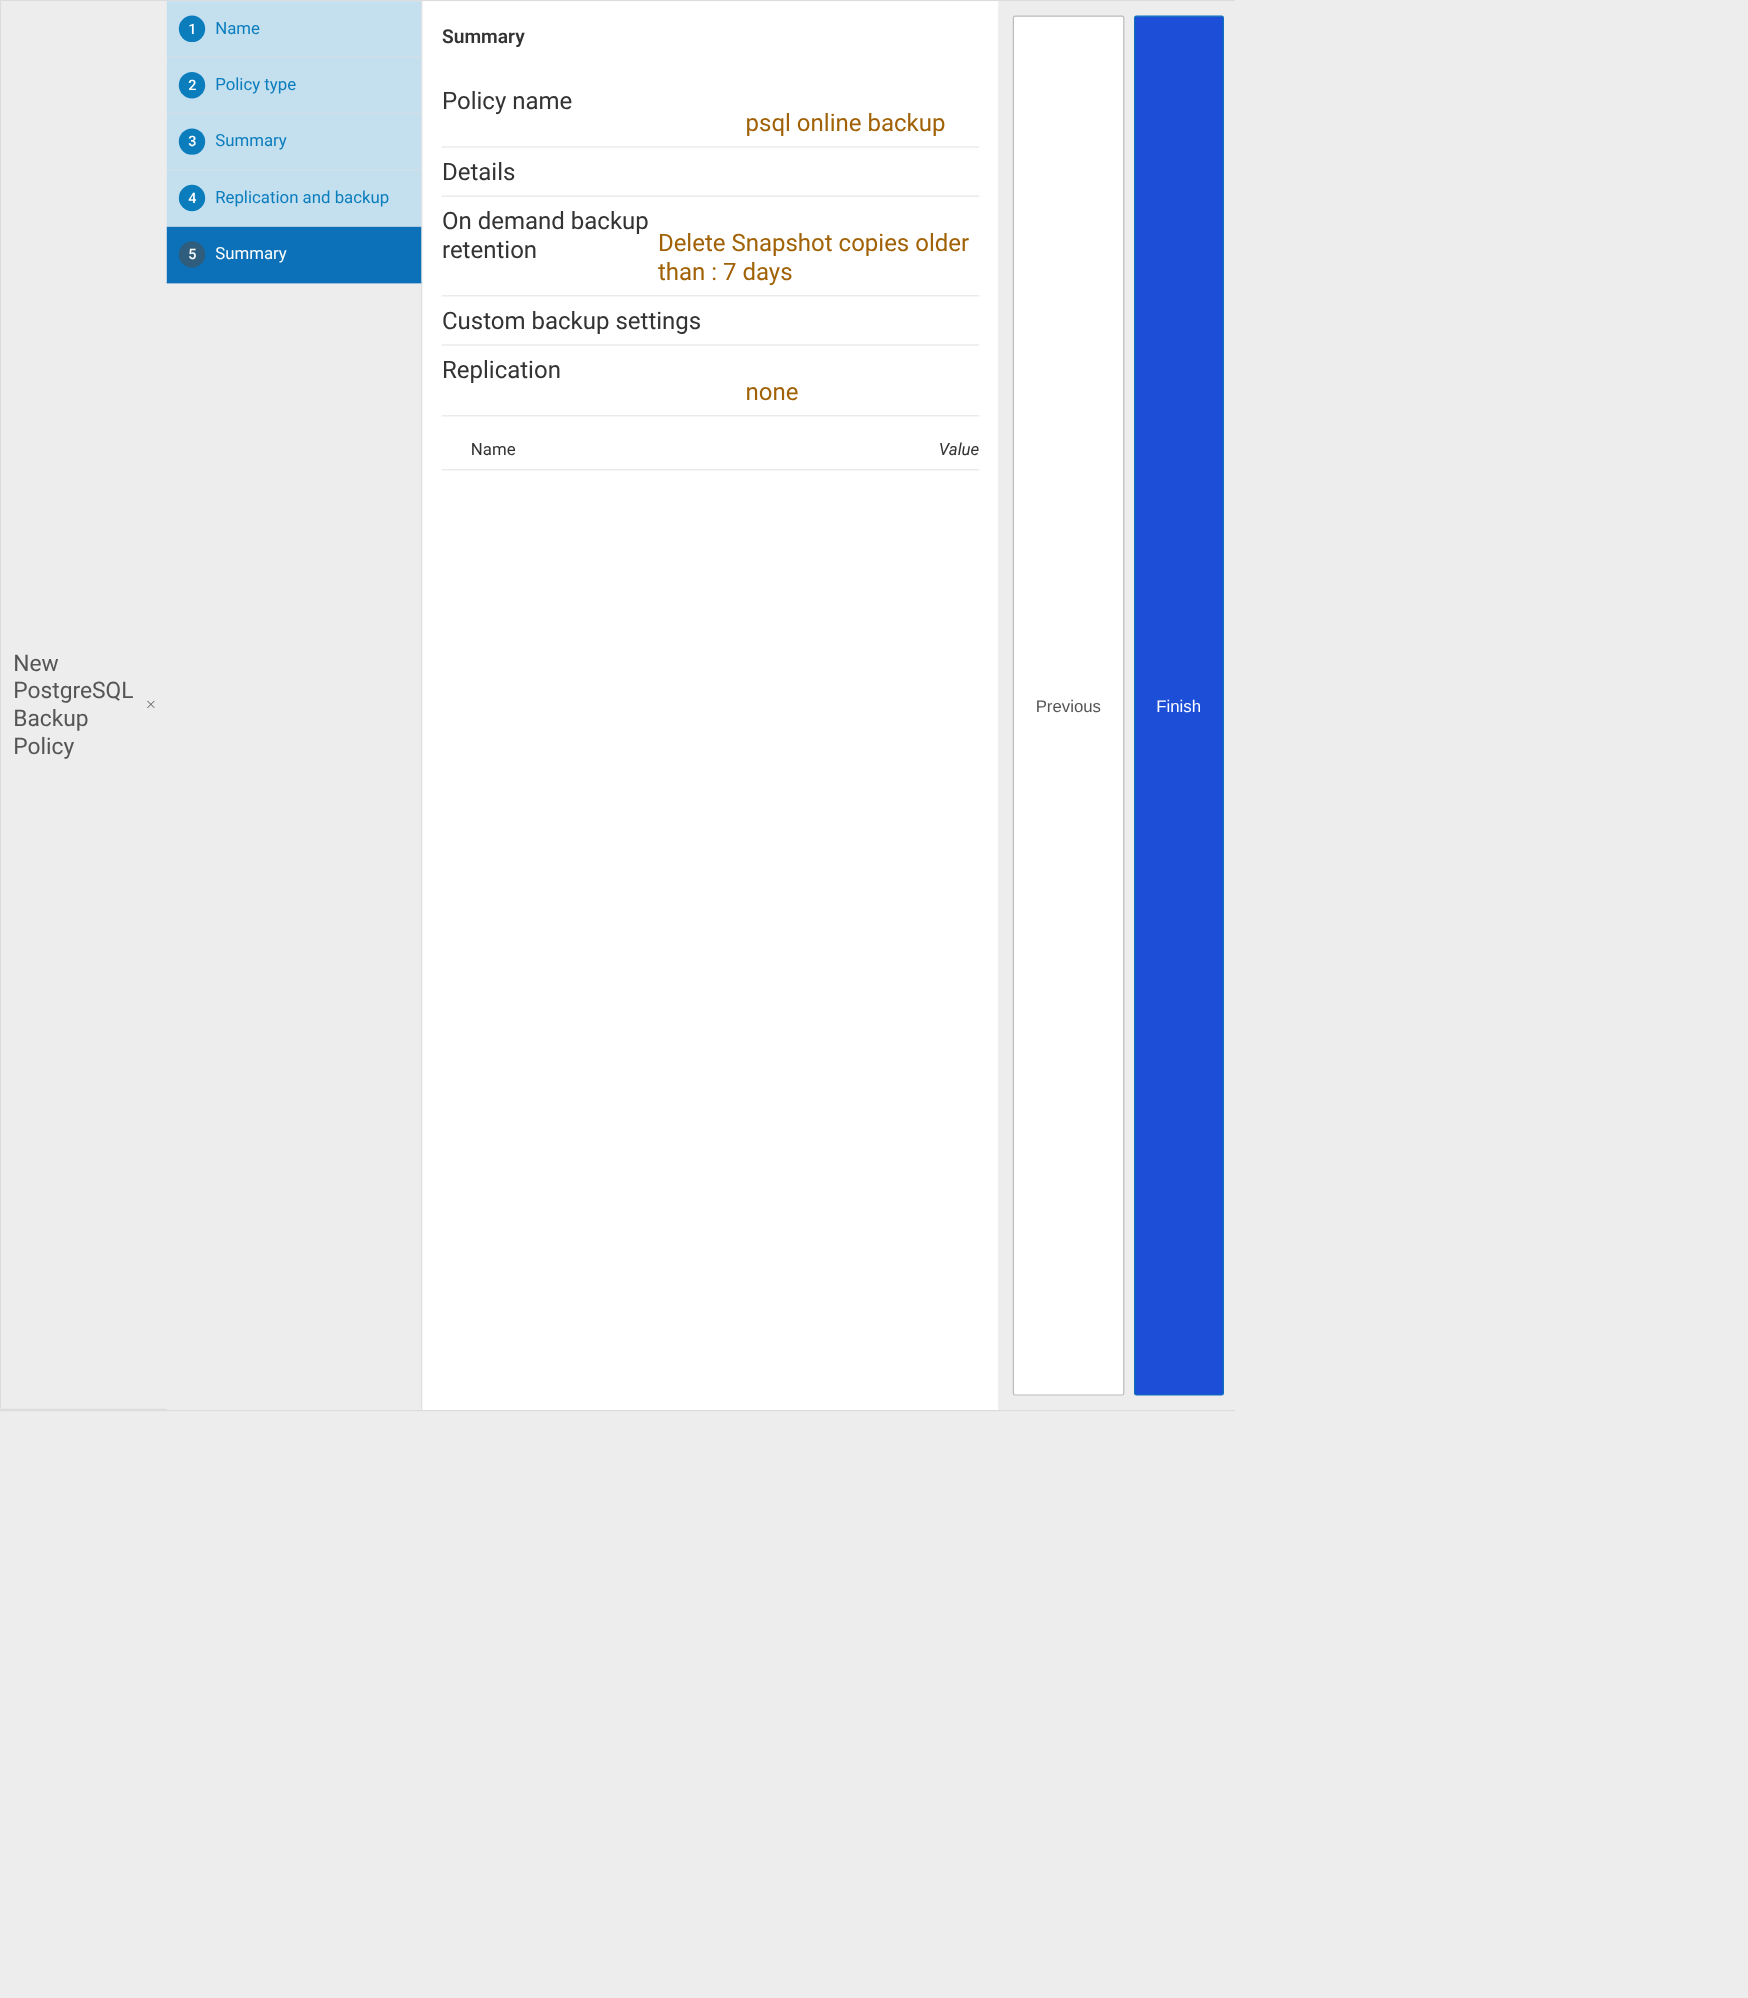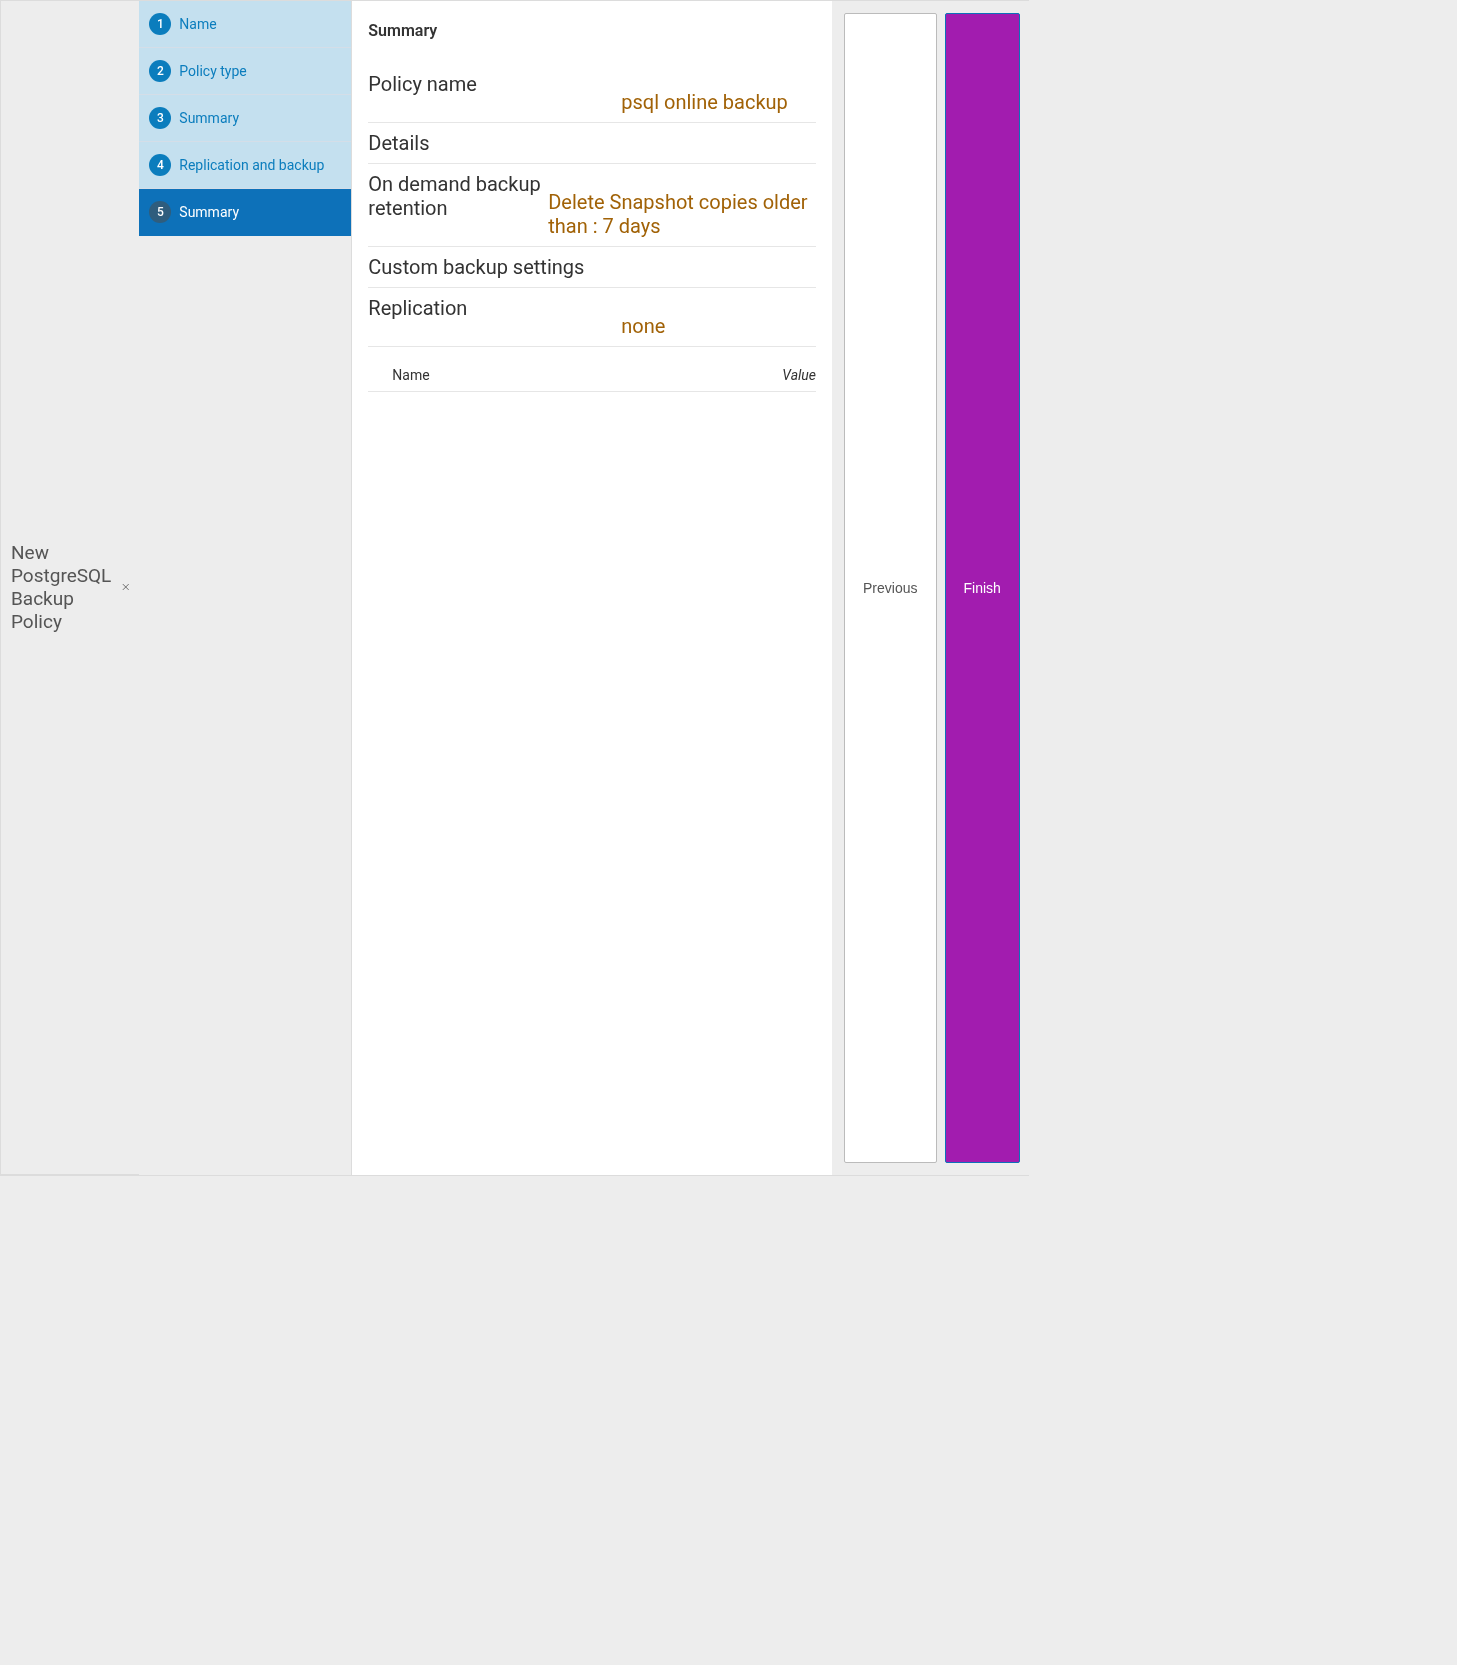--- a/index.html
+++ b/index.html
@@ -135,21 +135,21 @@
   .btn {
     padding: 8px 18px;
     font-size: 14px;
     border: 1px solid #bbb;
     background: #fff;
     color: #555;
     cursor: pointer;
     border-radius: 2px;
   }
   .btn.primary {
-    background: #a21caf;
+    background: #1d4ed8;
     border-color: #0d71b9;
     color: #fff;
   }
 </style>
 </head>
 <body>
 
 <div class="wizard">
 
   <div class="titlebar">

